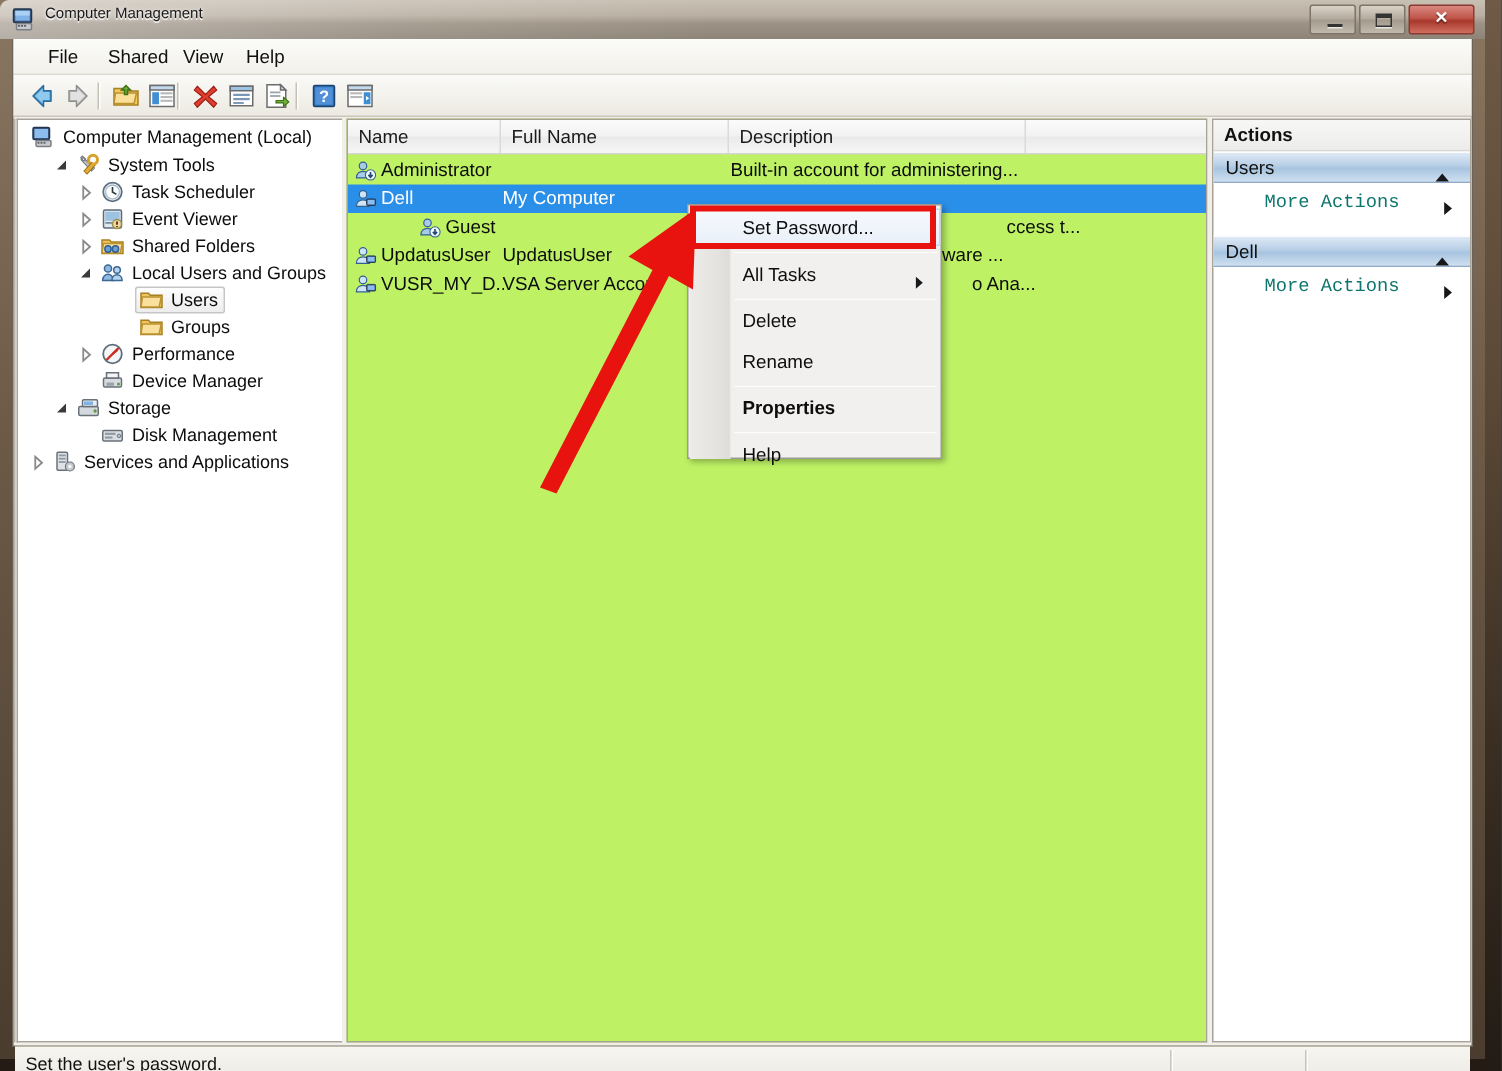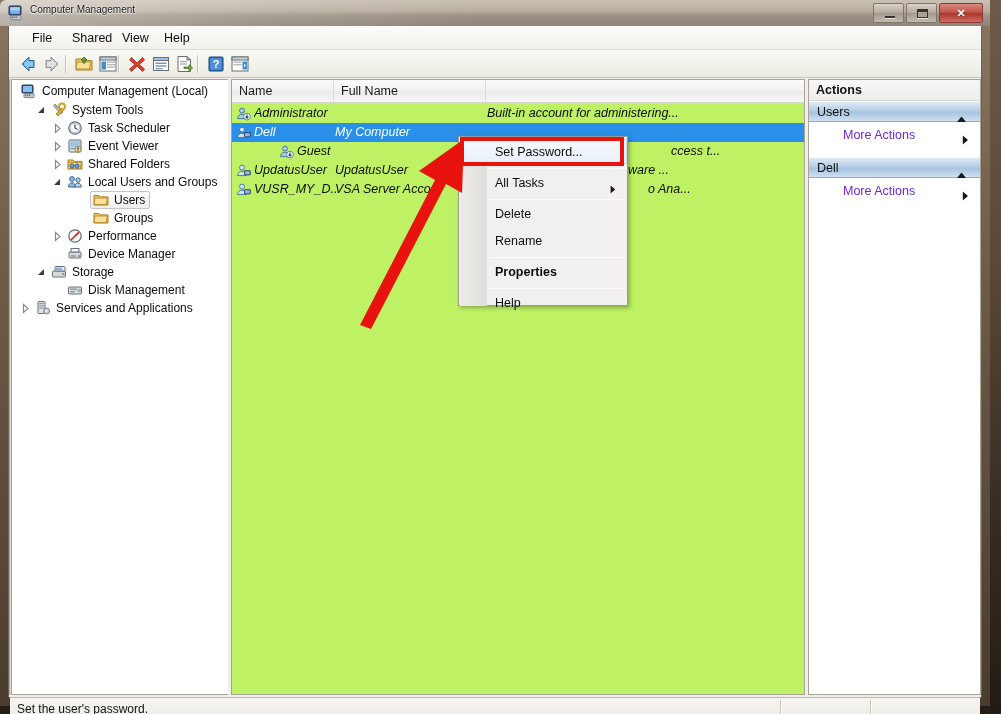--- a/index.html
+++ b/index.html
@@ -142,21 +142,21 @@
   #list-header {
     position:absolute; left:0; top:0; width:572px; height:23px;
     background:linear-gradient(180deg,#fbfbfb 0%,#f2f2f2 48%,#eaeaea 52%,#f6f6f6 100%);
     border-bottom:1px solid #d6d4ce;
   }
   .col-head {
     position:absolute; top:0; height:22px; line-height:22px;
     font-size:12.5px; color:#1a1a1a; padding-left:7px;
     border-right:1px solid #dcdad4; white-space:nowrap; cursor:default;
   }
-  .lrow { position:absolute; left:0; width:572px; height:19px; cursor:default;font-style:italic; }
+  .lrow { position:absolute; left:0; width:572px; height:19px; cursor:default; }
   .lrow.sel { background:#2a8fe8; }
   .lcell {
     position:absolute; top:0; height:19px; line-height:19px;
     font-size:12.5px; color:#0c0c0c; white-space:nowrap; overflow:hidden;
   }
   .lrow.sel .lcell { color:#ffffff; }
   .licon { position:absolute; left:4px; top:2px; width:15px; height:15px; }
 
   
   #act-title {
@@ -173,21 +173,21 @@
   .act-group .g-label {
     position:absolute; left:8px; top:0; height:21px; line-height:21px;
     font-size:12.5px; color:#10100f;
   }
   .act-group .g-chev { position:absolute; right:13px; top:7px; }
   .act-item {
     position:absolute; left:0; width:171px; height:24px; cursor:default;
   }
   .act-item .a-label {
     position:absolute; left:34px; top:0; height:24px; line-height:24px;
-    font-size:12.5px; color:#6d28d9;
+    font-size:12.5px; color:#0f766e;font-family:Liberation Mono, monospace;
   }
   .act-item .a-arrow { position:absolute; right:11px; top:8px; }
 
   
   #ctxmenu {
     position:absolute; left:458px; top:136px; width:170px; height:170px;
     background:#f1f0ee;
     border:1px solid #9a9a97;
     box-shadow:2px 2px 4px rgba(0,0,0,0.28);
     z-index:40;
@@ -552,20 +552,21 @@
         <span class="tlabel">Services and Applications</span>
       </div>
     </div>
 
     <div id="splitter1"></div>
 
     <div id="list-pane">
       <div id="list-header">
         <div class="col-head" style="left:0px;   width:102px;">Name</div>
         <div class="col-head" style="left:102px; width:152px;">Full Name</div>
+        <div class="col-head" style="left:254px; width:198px;">Description</div>
         <div class="col-head" style="left:452px; width:120px; border-right:none;"></div>
       </div>
 
       <div class="lrow" style="top:24px;">
         <span class="licon">
           <svg width="15" height="15" viewBox="0 0 15 15">
             <circle cx="6" cy="4.6" r="2.5" fill="#a8cbe8" stroke="#33618f" stroke-width="0.8"></circle>
             <path d="M1.6 12.6 c0-2.8 2-4.4 4.4-4.4 s4.4 1.6 4.4 4.4 Z" fill="#a8cbe8" stroke="#33618f" stroke-width="0.8"></path>
             <circle cx="11" cy="10.6" r="3.4" fill="#f2f6fa" stroke="#33618f" stroke-width="0.7"></circle>
             <path d="M11 8.6 v3.2 M9.6 10.6 L11 12.2 L12.4 10.6" stroke="#1d4b78" stroke-width="1.1" fill="none"></path>

